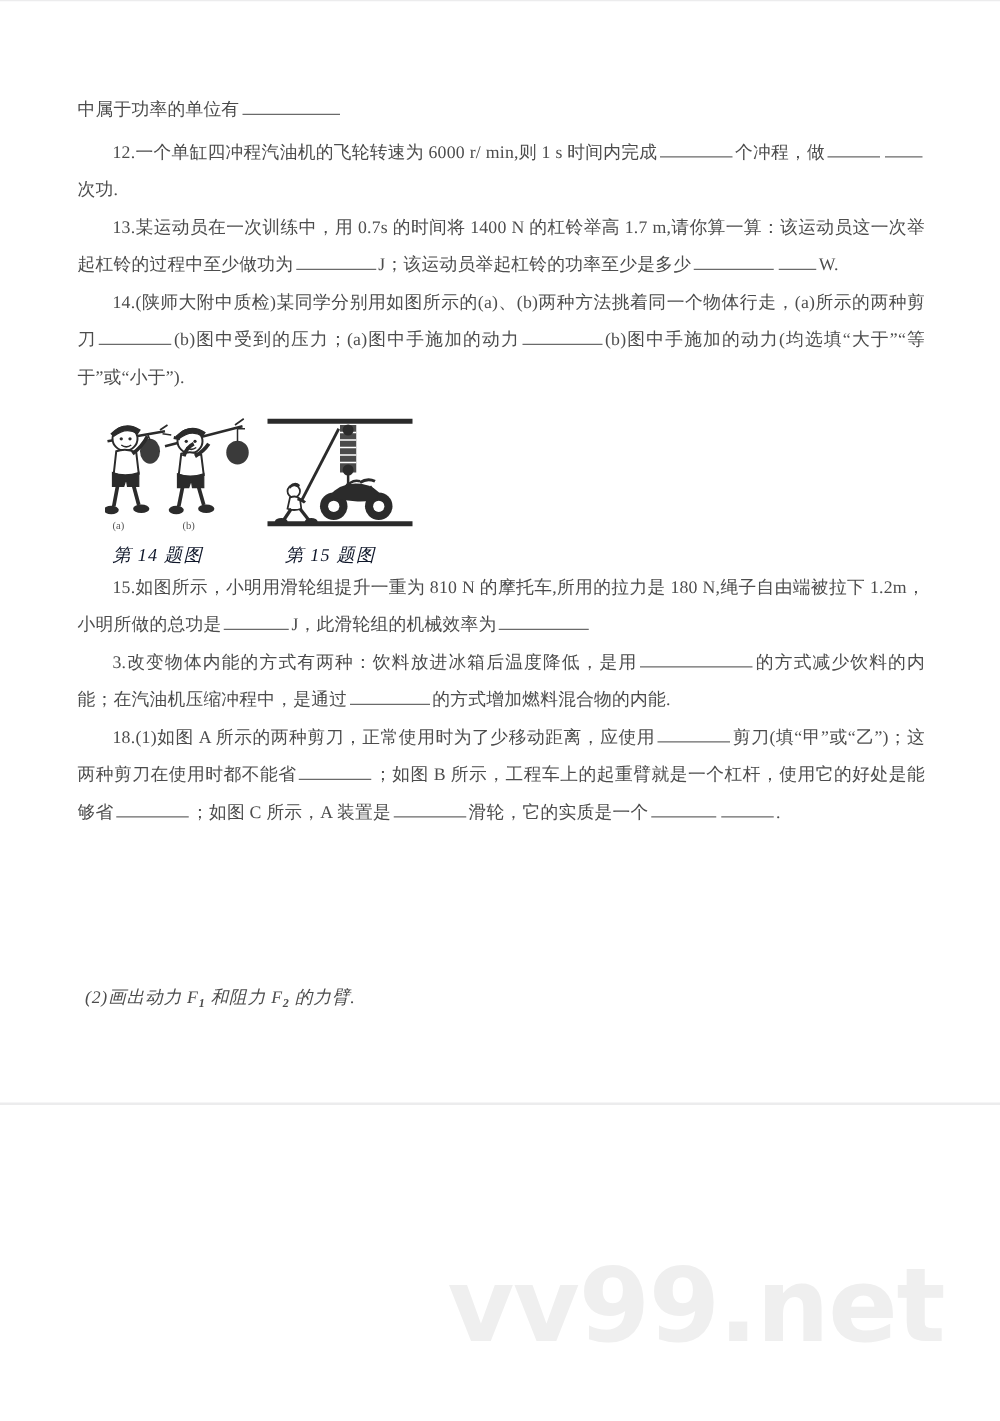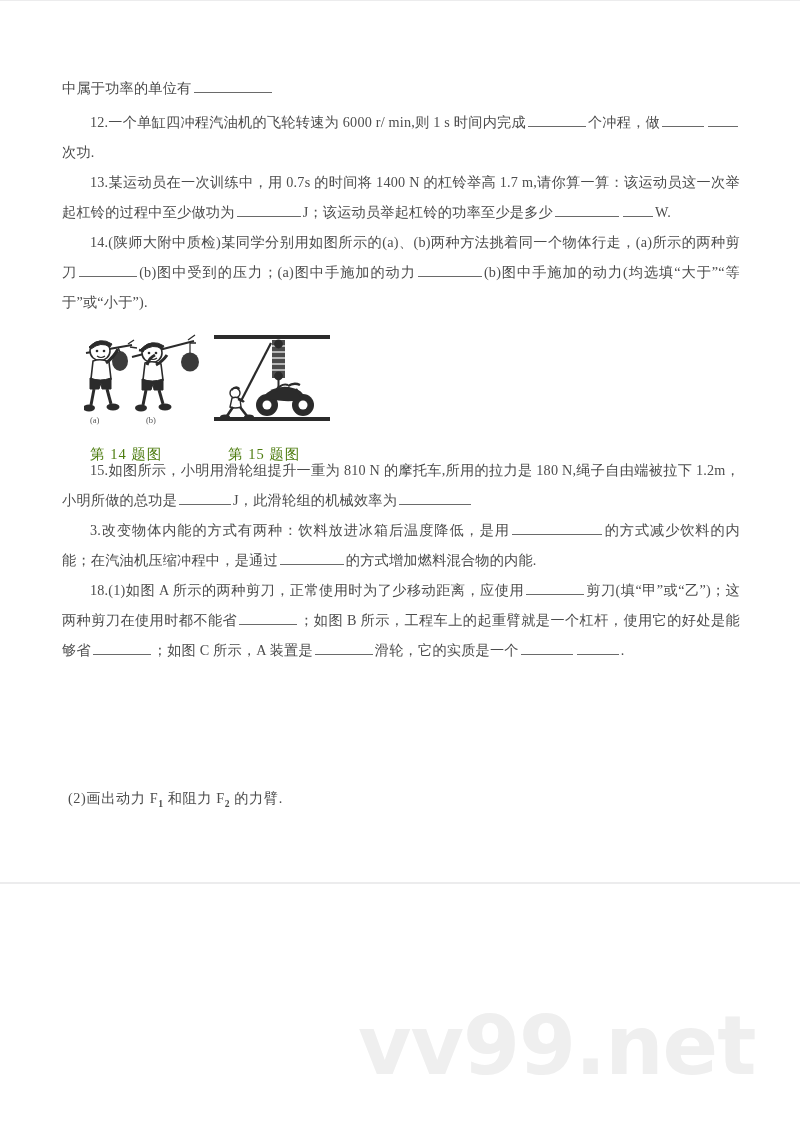--- a/index.html
+++ b/index.html
@@ -81,23 +81,24 @@
   .cap-row {
     position: absolute;
     top: 96px;
     left: 0;
     width: 300px;
     height: 26px;
   }
   .cap {
     position: absolute;
     font-size: 14.5px;
-    color: #4d7c0f;
+    color: #0f172a;
     letter-spacing: 1px;
-    top: 18px;
+    top: 8px;
+    font-style: italic;
   }
   .cap-14 { left: 28px; }
   .cap-15 { left: 166px; }
   .sublabel {
     position: absolute;
     font-size: 8.5px;
     color: #555;
     font-family: "Liberation Serif", serif;
   }
 
@@ -262,18 +263,18 @@
 
     <p class="q"><span class="num">15.</span><span>如图所示，小明用滑轮组提升一重为 810 N 的摩托车,所用的拉力是 180 N,绳子自由端被拉下 1.2m，小明所做的总功是</span><span class="blank w52"></span><span>J，此滑轮组的机械效率为</span><span class="blank w72"></span></p>
 
 
     <p class="q"><span class="num">3.</span><span>改变物体内能的方式有两种：饮料放进冰箱后温度降低，是用</span><span class="blank w90"></span><span>的方式减少饮料的内能；在汽油机压缩冲程中，是通过</span><span class="blank w64"></span><span>的方式增加燃料混合物的内能.</span></p>
 
     <p class="q"><span class="num">18.(1)</span><span>如图 A 所示的两种剪刀，正常使用时为了少移动距离，应使用</span><span class="blank w58"></span><span>剪刀(填“甲”或“乙”)；这两种剪刀在使用时都不能省</span><span class="blank w58"></span><span>；如图 B 所示，工程车上的起重臂就是一个杠杆，使用它的好处是能够省</span><span class="blank w58"></span><span>；如图 C 所示，A 装置是</span><span class="blank w58"></span><span>滑轮，它的实质是一个</span><span class="blank w52"></span><span class="blank w42"></span><span>.</span></p>
 
     <div class="gap-block"></div>
 
-    <p class="q sp" style="padding-left:6px;"><span>(2)</span><span>画出动力 F</span><sub class="fbold">1</sub><span> 和阻力 F</span><sub class="fbold">2</sub><span> 的力臂.</span></p>
+    <p class="q sp" style="padding-left:6px;font-style:italic;"><span>(2)</span><span>画出动力 F</span><sub class="fbold">1</sub><span> 和阻力 F</span><sub class="fbold">2</sub><span> 的力臂.</span></p>
 
   </div>
 
   <div class="watermark">vv99.net</div>
 </div>
 
 </body></html>

